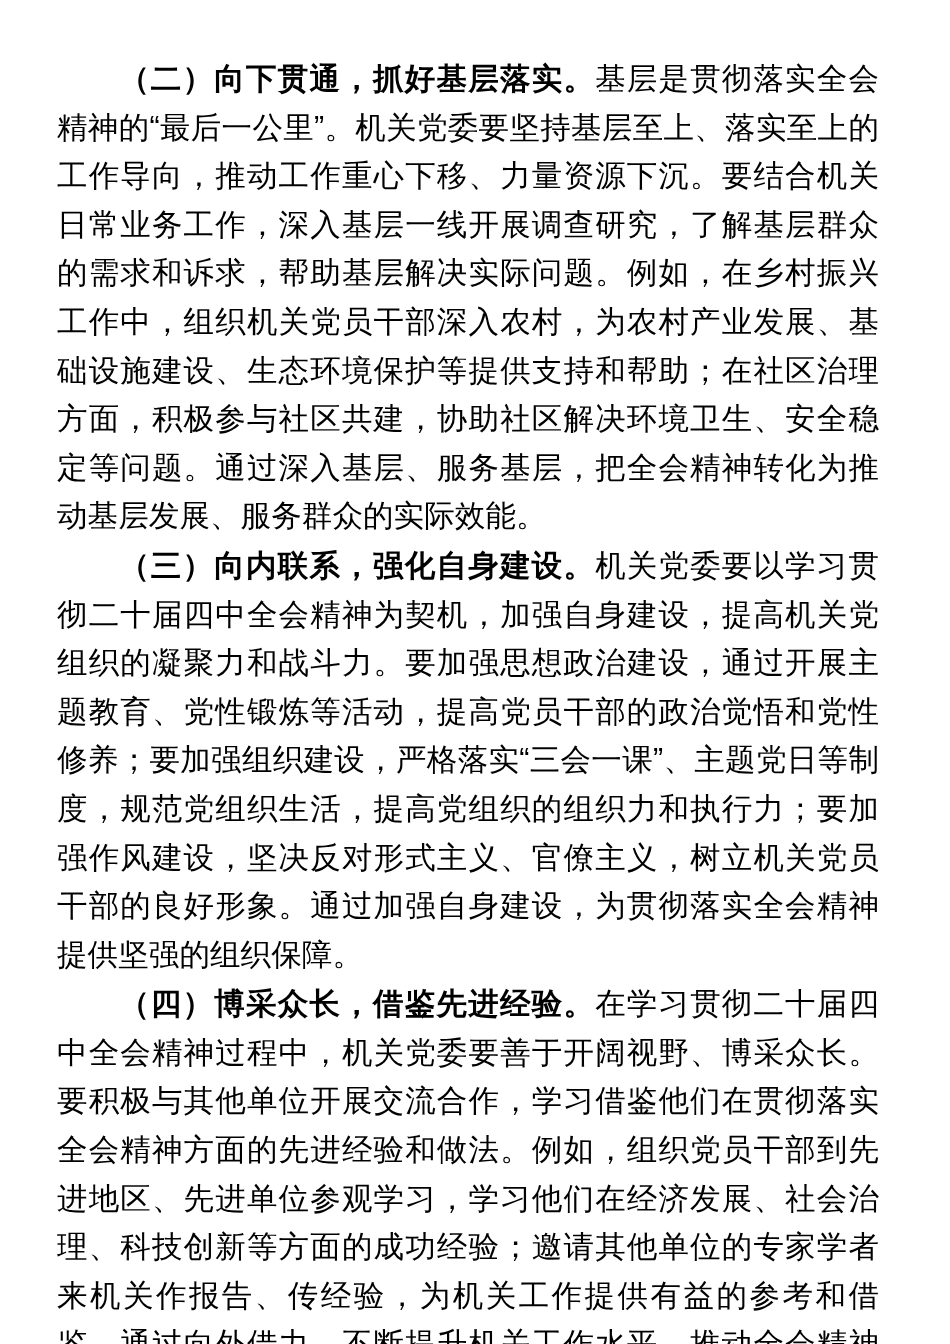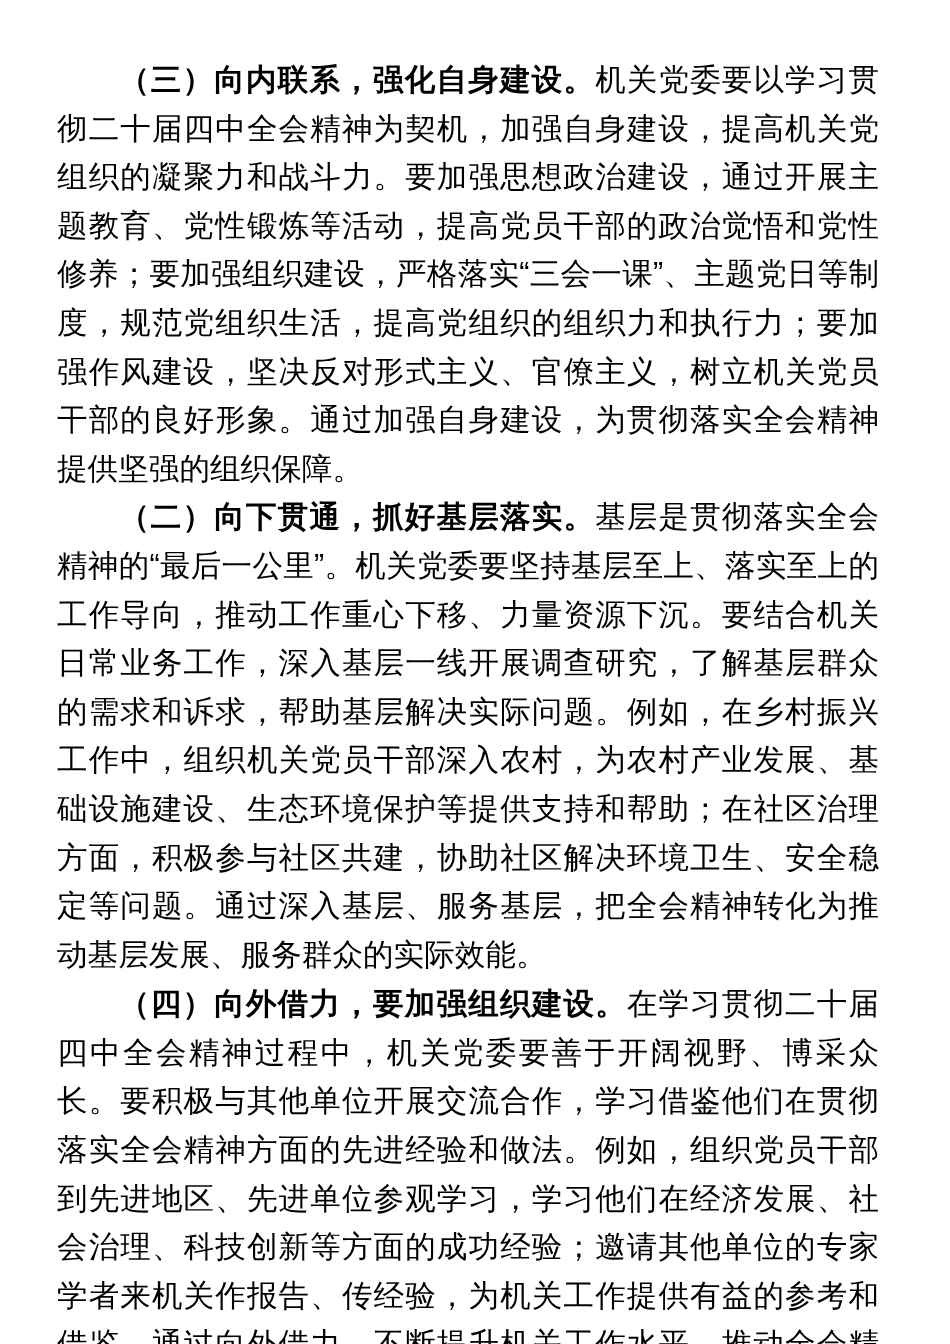--- a/index.html
+++ b/index.html
@@ -44,26 +44,26 @@
     font-weight: 700;
     letter-spacing: 0.2px;
   }
 </style>
 </head>
 <body>
 
 <div class="page">
   <div class="doc-body">
 
-    <p class="para gap-sm">
-      <span class="lead">（三）向内联系，强化自身建设。</span><span>机关党委要以学习贯彻二十届四中全会精神为契机，加强自身建设，提高机关党组织的凝聚力和战斗力。要加强思想政治建设，通过开展主题教育、党性锻炼等活动，提高党员干部的政治觉悟和党性修养；要加强组织建设，严格落实“三会一课”、主题党日等制度，规范党组织生活，提高党组织的组织力和执行力；要加强作风建设，坚决反对形式主义、官僚主义，树立机关党员干部的良好形象。通过加强自身建设，为贯彻落实全会精神提供坚强的组织保障。</span>
-    </p>
-
     <p class="para">
       <span class="lead">（二）向下贯通，抓好基层落实。</span><span>基层是贯彻落实全会精神的“最后一公里”。机关党委要坚持基层至上、落实至上的工作导向，推动工作重心下移、力量资源下沉。要结合机关日常业务工作，深入基层一线开展调查研究，了解基层群众的需求和诉求，帮助基层解决实际问题。例如，在乡村振兴工作中，组织机关党员干部深入农村，为农村产业发展、基础设施建设、生态环境保护等提供支持和帮助；在社区治理方面，积极参与社区共建，协助社区解决环境卫生、安全稳定等问题。通过深入基层、服务基层，把全会精神转化为推动基层发展、服务群众的实际效能。</span>
     </p>
 
     <p class="para gap-sm">
-      <span class="lead">（四）向外借力，要加强组织建设。</span><span>在学习贯彻二十届四中全会精神过程中，机关党委要善于开阔视野、博采众长。要积极与其他单位开展交流合作，学习借鉴他们在贯彻落实全会精神方面的先进经验和做法。例如，组织党员干部到先进地区、先进单位参观学习，学习他们在经济发展、社会治理、科技创新等方面的成功经验；邀请其他单位的专家学者来机关作报告、传经验，为机关工作提供有益的参考和借鉴。通过向外借力，不断提升机关工作水平，推动全会精神更好地贯彻落实。</span>
+      <span class="lead">（三）向内联系，强化自身建设。</span><span>机关党委要以学习贯彻二十届四中全会精神为契机，加强自身建设，提高机关党组织的凝聚力和战斗力。要加强思想政治建设，通过开展主题教育、党性锻炼等活动，提高党员干部的政治觉悟和党性修养；要加强组织建设，严格落实“三会一课”、主题党日等制度，规范党组织生活，提高党组织的组织力和执行力；要加强作风建设，坚决反对形式主义、官僚主义，树立机关党员干部的良好形象。通过加强自身建设，为贯彻落实全会精神提供坚强的组织保障。</span>
+    </p>
+
+    <p class="para gap-sm">
+      <span class="lead">（四）博采众长，借鉴先进经验。</span><span>在学习贯彻二十届四中全会精神过程中，机关党委要善于开阔视野、博采众长。要积极与其他单位开展交流合作，学习借鉴他们在贯彻落实全会精神方面的先进经验和做法。例如，组织党员干部到先进地区、先进单位参观学习，学习他们在经济发展、社会治理、科技创新等方面的成功经验；邀请其他单位的专家学者来机关作报告、传经验，为机关工作提供有益的参考和借鉴。通过向外借力，不断提升机关工作水平，推动全会精神更好地贯彻落实。</span>
     </p>
 
   </div>
 </div>
 
 </body></html>

